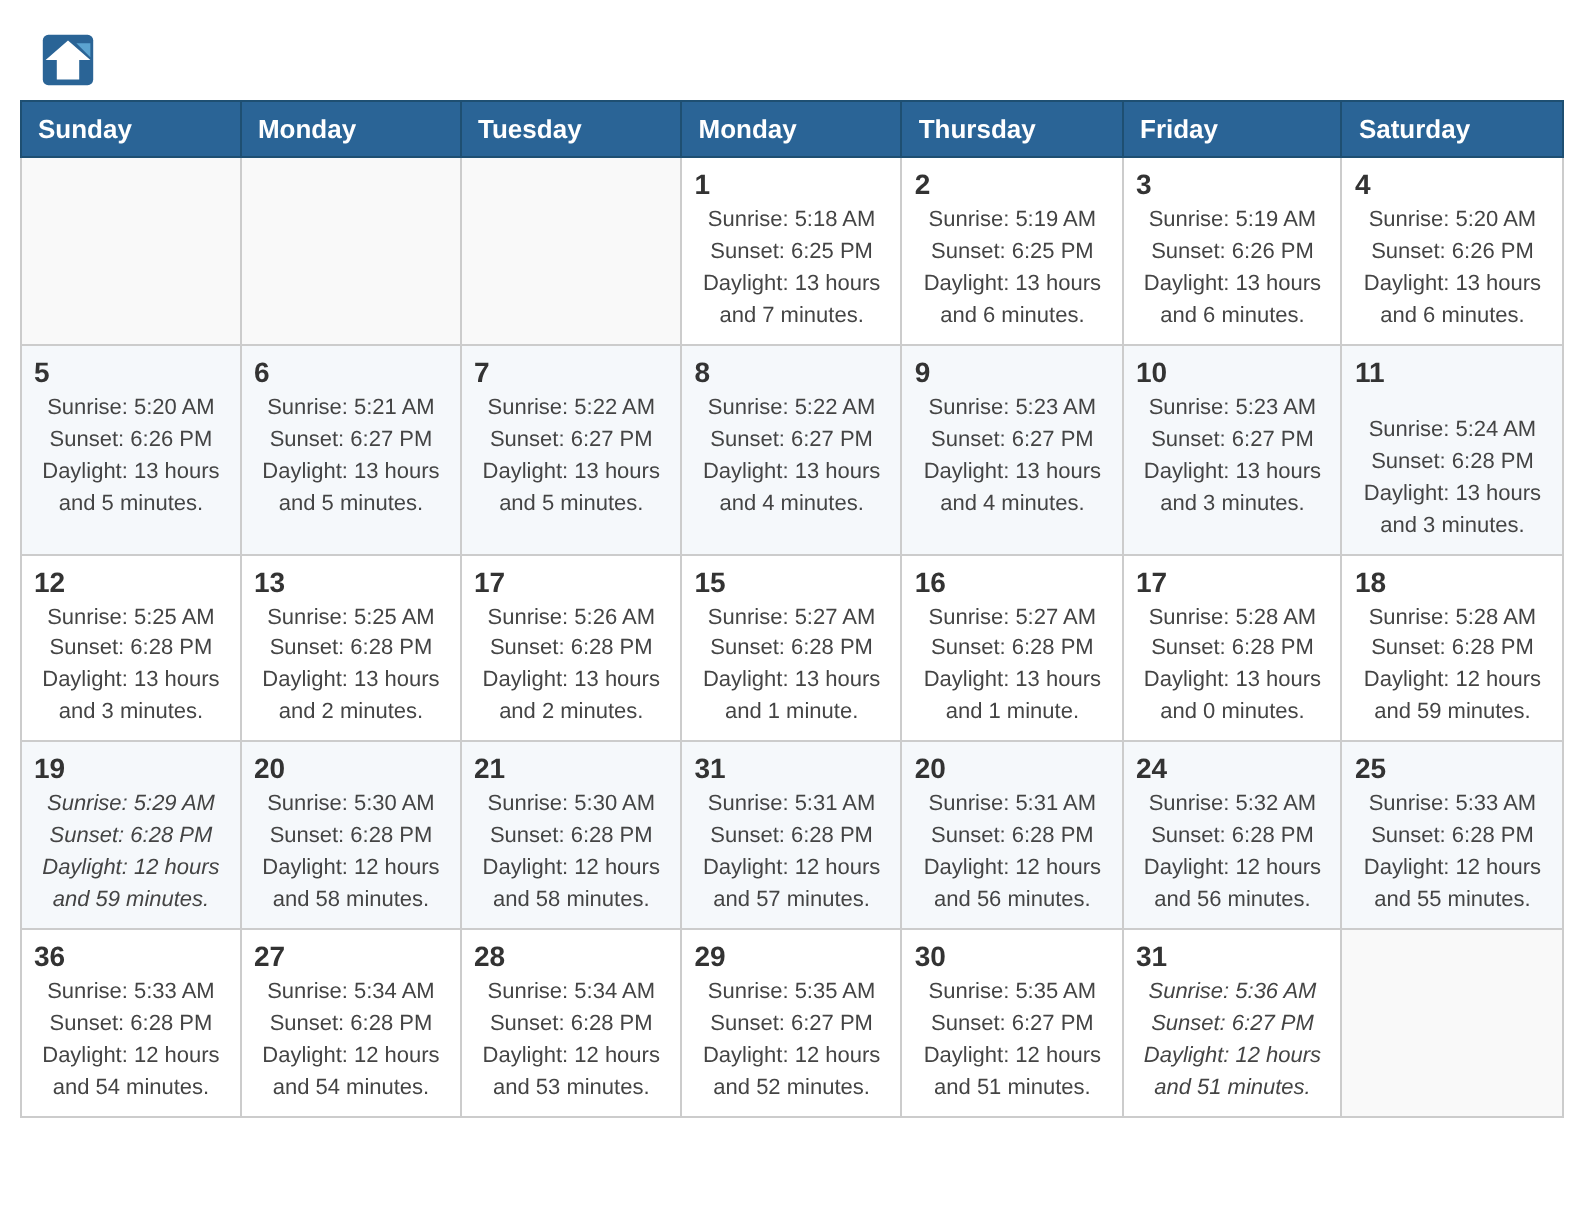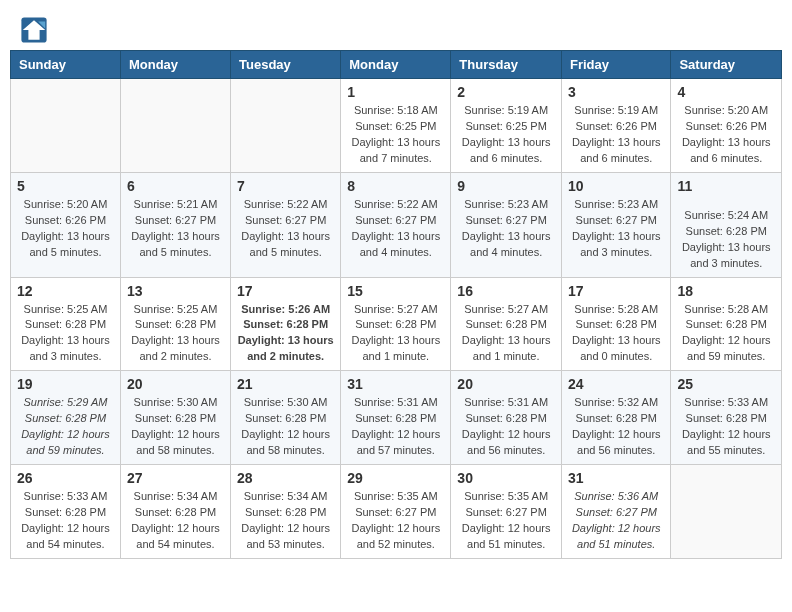--- a/index.html
+++ b/index.html
@@ -222,21 +222,21 @@
         </td>
         <td>
           <div class="day-number">13</div>
           <div class="day-info" style="white-space: pre-line;">Sunrise: 5:25 AM
 Sunset: 6:28 PM
 Daylight: 13 hours
 and 2 minutes.</div>
         </td>
         <td>
           <div class="day-number">17</div>
-          <div class="day-info" style="white-space: pre-line; font-weight: bold;">Sunrise: 5:26 AM
+          <div class="day-info" style="white-space: pre-line;">Sunrise: 5:26 AM
 Sunset: 6:28 PM
 Daylight: 13 hours
 and 2 minutes.</div>
         </td>
         <td>
           <div class="day-number">15</div>
           <div class="day-info" style="white-space: pre-line;">Sunrise: 5:27 AM
 Sunset: 6:28 PM
 Daylight: 13 hours
 and 1 minute.</div>
@@ -309,21 +309,21 @@
         <td>
           <div class="day-number">25</div>
           <div class="day-info" style="white-space: pre-line;">Sunrise: 5:33 AM
 Sunset: 6:28 PM
 Daylight: 12 hours
 and 55 minutes.</div>
         </td>
       </tr>
       <tr>
         <td>
-          <div class="day-number">26</div>
+          <div class="day-number">36</div>
           <div class="day-info" style="white-space: pre-line;">Sunrise: 5:33 AM
 Sunset: 6:28 PM
 Daylight: 12 hours
 and 54 minutes.</div>
         </td>
         <td>
           <div class="day-number">27</div>
           <div class="day-info" style="white-space: pre-line;">Sunrise: 5:34 AM
 Sunset: 6:28 PM
 Daylight: 12 hours

